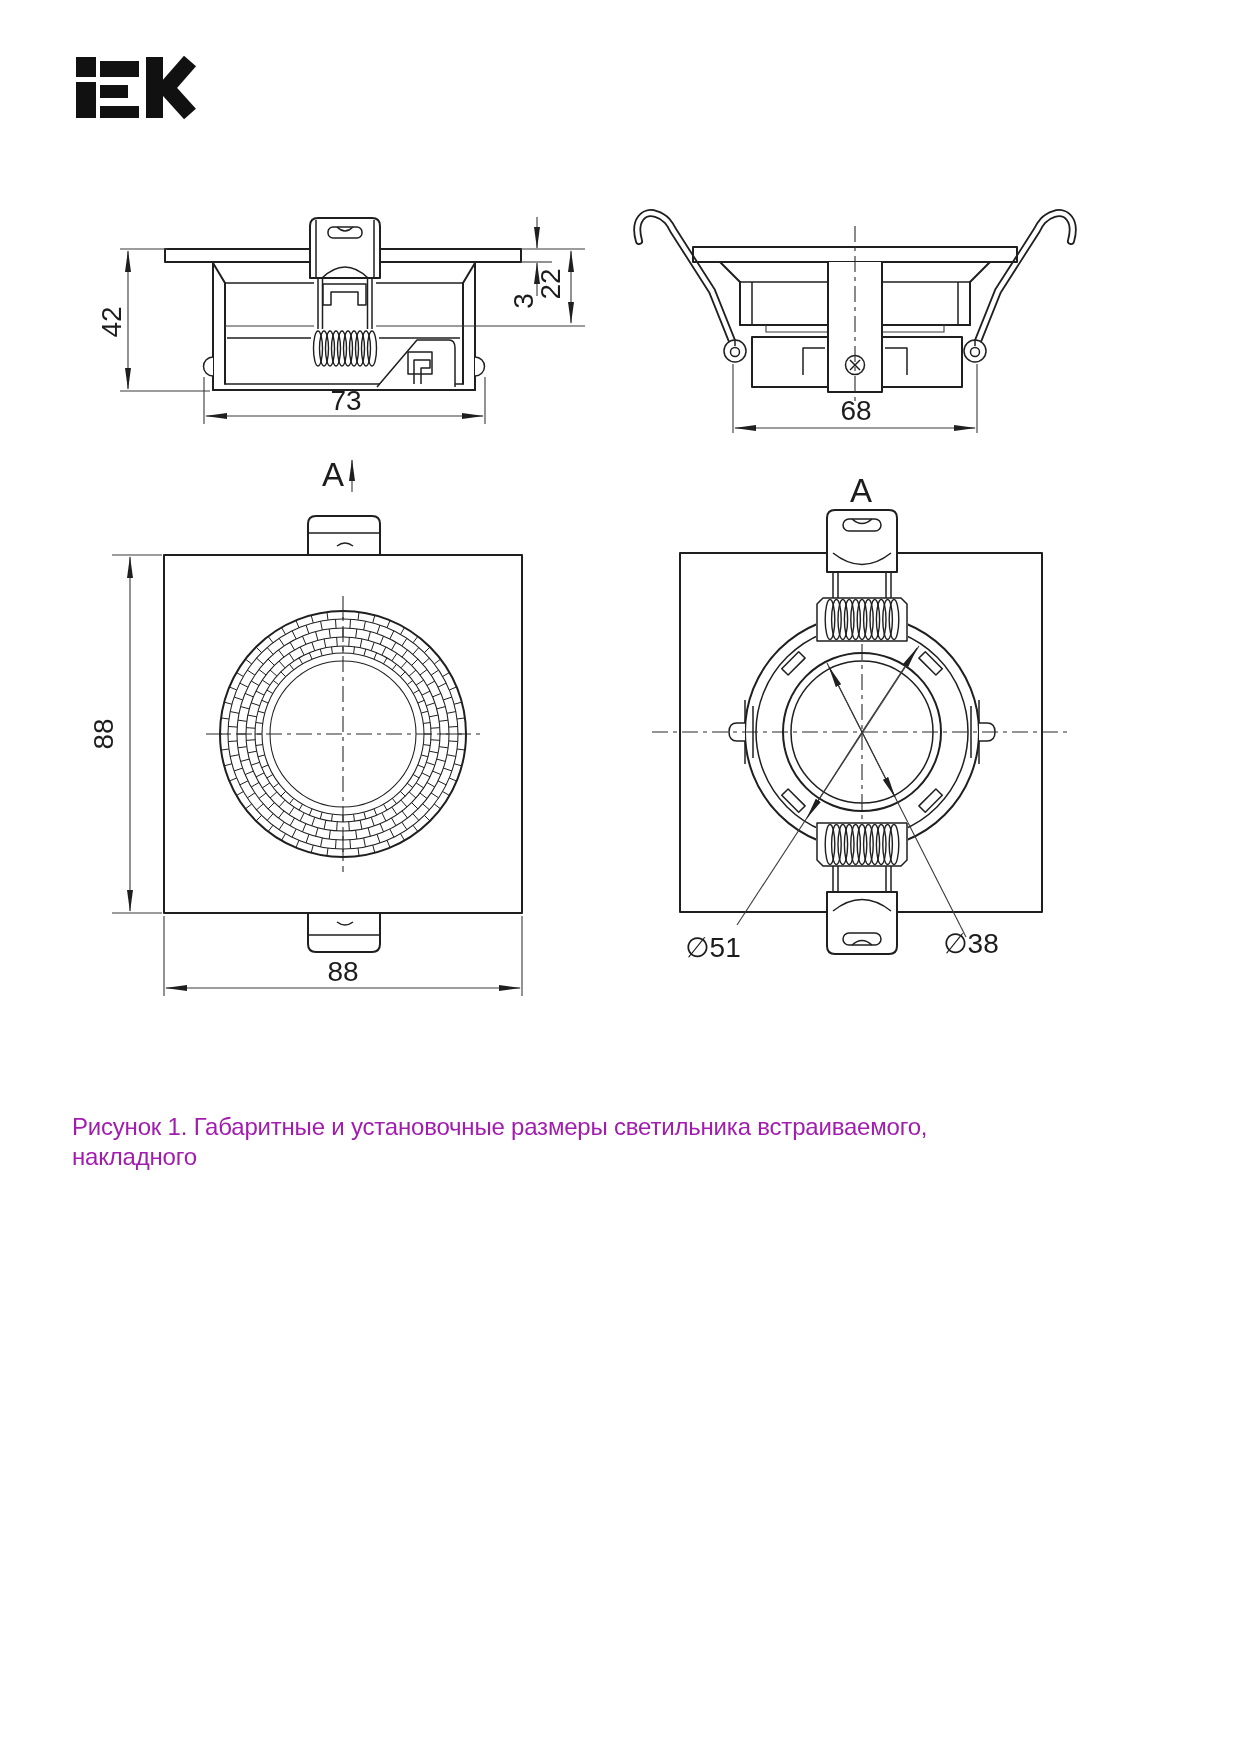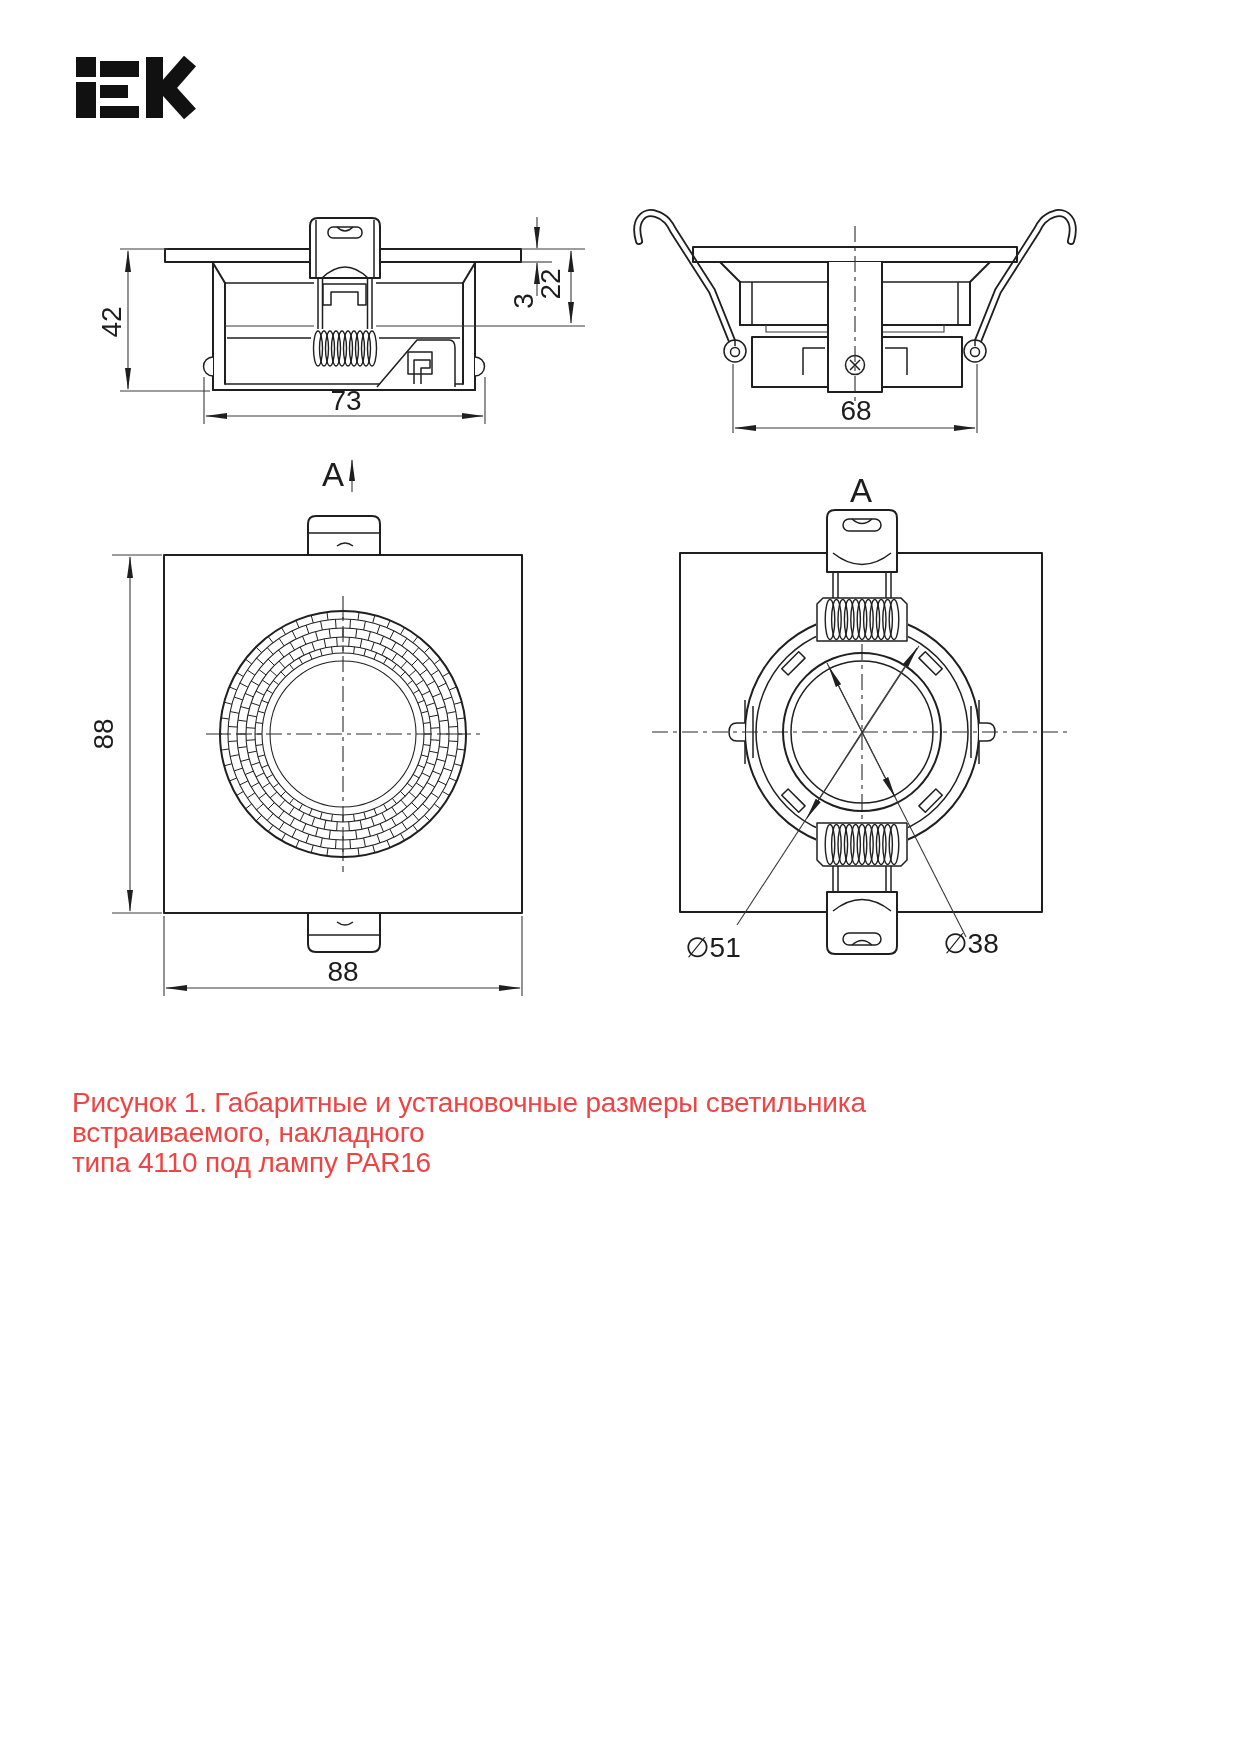--- a/index.html
+++ b/index.html
@@ -1,22 +1,22 @@
 <!DOCTYPE html>
 <html><head>
 <meta charset="utf-8">
 <style>
   html,body{margin:0;padding:0;background:#ffffff;}
   .page{position:relative;width:1233px;height:1757px;background:#ffffff;overflow:hidden;
         border-right:1px solid #c9c9c9;font-family:"Liberation Sans",sans-serif;}
   svg text{font-family:"Liberation Sans",sans-serif;fill:#1c1c1c;}
   .dimtxt{font-size:28px;}
   .viewtxt{font-size:33px;}
-  .caption{position:absolute;left:72px;top:1088px;width:980px;
-           font-size:28px;line-height:30px;color:#ef4444;letter-spacing:-0.2px;}
+  .caption{position:absolute;left:72px;top:1112px;width:980px;
+           font-size:24px;line-height:30px;color:#a21caf;letter-spacing:-0.2px;}
   .ol{stroke:#1f1f1f;stroke-width:2;fill:none;stroke-linejoin:round;stroke-linecap:round;}
   .ol15{stroke:#1f1f1f;stroke-width:1.5;fill:none;stroke-linejoin:round;}
   .thin{stroke:#3a3a3a;stroke-width:1.1;fill:none;}
   .wf{fill:#ffffff;}
   .cl{stroke:#2b2b2b;stroke-width:1.1;fill:none;stroke-dasharray:16 5 4 5;}
   .tube{stroke:#1f1f1f;stroke-width:8;fill:none;stroke-linecap:round;stroke-linejoin:round;}
   .tubein{stroke:#ffffff;stroke-width:4.4;fill:none;stroke-linecap:round;stroke-linejoin:round;}
 </style>
 </head>
 <body>
@@ -531,16 +531,15 @@
 
     <text class="viewtxt" x="861" y="502" text-anchor="middle">A</text>
 
     <text class="dimtxt" x="713" y="957" text-anchor="middle">∅51</text>
     <text class="dimtxt" x="971" y="953" text-anchor="middle">∅38</text>
   </g>
 </svg>
 
 <div class="caption">
   <div>Рисунок 1. Габаритные и установочные размеры светильника встраиваемого, накладного</div>
-  <div>типа 4110 под лампу PAR16</div>
 </div>
 
 </div>
 
 </body></html>

